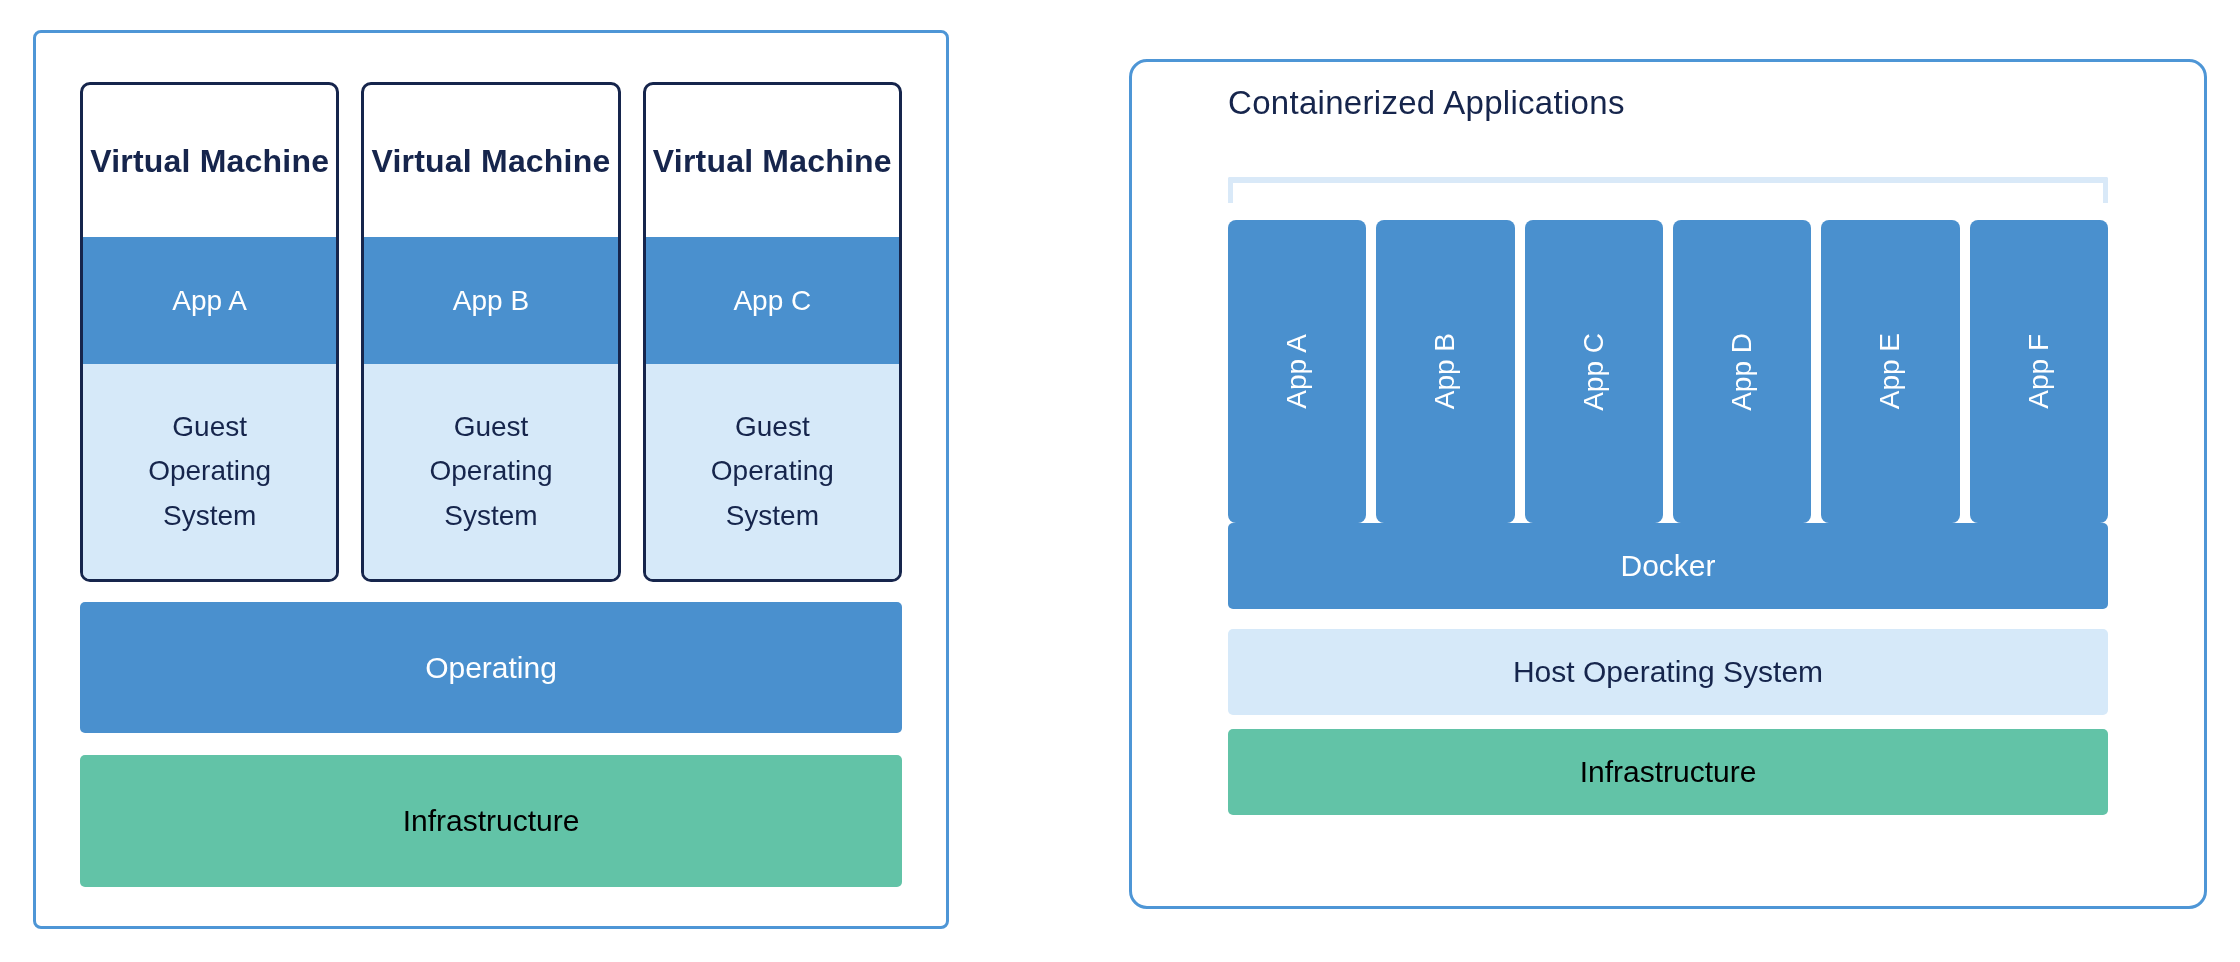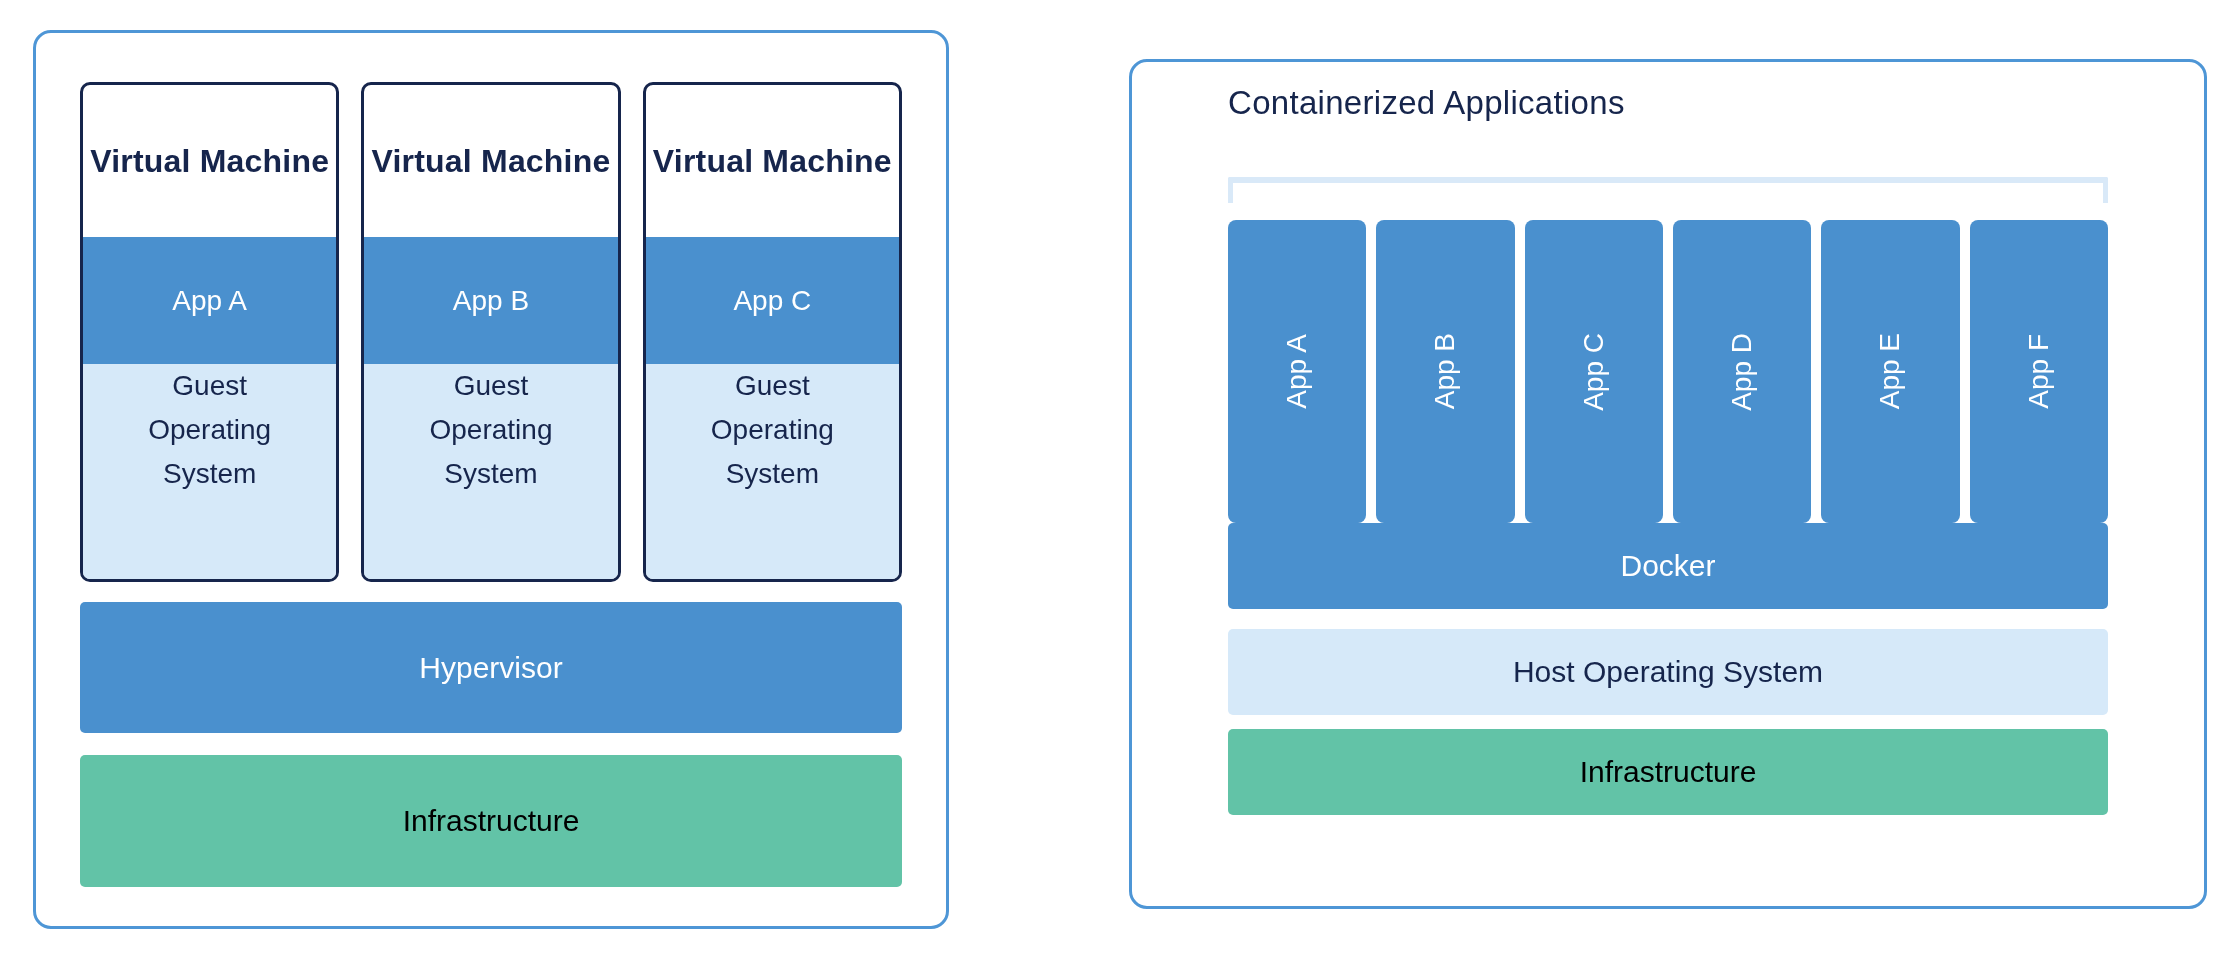--- a/index.html
+++ b/index.html
@@ -10,21 +10,21 @@
     font-family: "Liberation Sans", sans-serif;
     overflow: hidden;
   }
 
   .panel {
     position: absolute;
     border: 3px solid var(--panel-border, #4E96D6);
     border-radius: 18px;
     background: #ffffff;
   }
-  .panel.left  { left: 33px;  top: 30px; width: 916px; height: 899px; padding: 49px 44px 0 44px; }
+  .panel.left  { left: 33px;  top: 30px; width: 916px; height: 899px; padding: 49px 44px 0 44px; border-radius: 8px; }
   .panel.right { left: 1129px; top: 59px; width: 1078px; height: 850px; padding: 0 96px; }
 
   
   .vm-row { display: flex; gap: 22px; height: 500px; }
   .vm-box {
     flex: 1;
     border: 3px solid var(--navy, #16254C);
     border-radius: 10px;
     overflow: hidden;
     display: flex; flex-direction: column;
@@ -39,21 +39,21 @@
   .vm-app {
     height: 127px;
     background: var(--blue, #4A90CE);
     color: #ffffff; font-size: 28px;
     display: flex; align-items: center; justify-content: center;
   }
   .vm-os {
     flex: 1;
     background: var(--lightblue, #D6E9F9);
     color: var(--navy, #16254C); font-size: 28px; line-height: 1.58;
-    display: flex; justify-content: center;
+    display: flex; align-items: center; justify-content: center;
     text-align: center;
   }
   .vm-os span { display: inline-block; max-width: 190px; }
 
   .layer {
     display: flex; align-items: center; justify-content: center;
     border-radius: 5px;
     font-size: 30px;
   }
   .layer.blue  { background: var(--blue, #4A90CE);  color: #ffffff; }
@@ -120,21 +120,21 @@
     <div class="vm-box">
       <div class="vm-title">Virtual Machine</div>
       <div class="vm-app">App C</div>
       <div class="vm-os">
         <span>Guest Operating System</span>
       </div>
     </div>
 
   </div>
 
-  <div class="layer blue hypervisor">Hypervisor</div>
+  <div class="layer blue hypervisor">Operating</div>
   <div class="layer green infra-left">Infrastructure</div>
 </div>
 
 <div class="panel right">
   <div class="r-title">Containerized Applications</div>
 
   <div class="bracket"></div>
 
   <div class="container-row">
     <div class="container-col">

